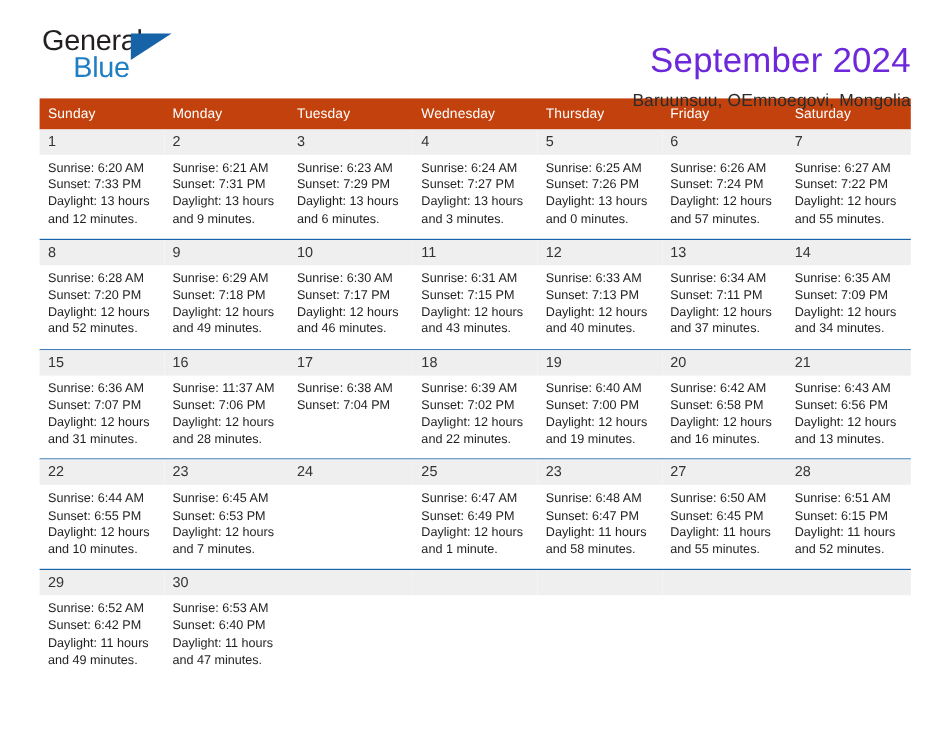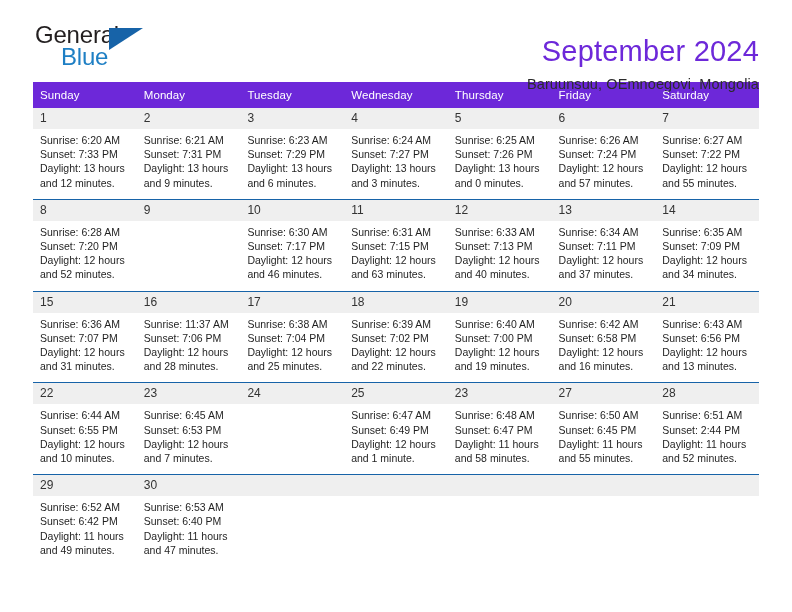--- a/index.html
+++ b/index.html
@@ -84,21 +84,21 @@
   }
 
   
   .calendar {
     margin-top: 10px;
     width: 726px;
   }
   .weekdays {
     display: grid;
     grid-template-columns: repeat(7, 1fr);
-    background: #6d28d9;
+    background: #c2410c;
   }
   .weekday {
     color: #ffffff;
     font-size: 11.5px;
     padding: 6px 0 6px 7px;
     line-height: 14px;
     letter-spacing: 0.1px;
   }
   .week {
     display: grid;
@@ -223,35 +223,40 @@
           <div class="daycell">
             <div class="daynum">8</div>
             <div class="dayinfo">
               <div>Sunrise: 6:28 AM</div>
               <div>Sunset: 7:20 PM</div>
               <div class="wrap">Daylight: 12 hours and 52 minutes.</div>
             </div>
           </div>
           <div class="daycell">
             <div class="daynum">9</div>
+            <div class="dayinfo">
+              <div>Sunrise: 6:29 AM</div>
+              <div>Sunset: 7:18 PM</div>
+              <div class="wrap">Daylight: 12 hours and 49 minutes.</div>
+            </div>
           </div>
           <div class="daycell">
             <div class="daynum">10</div>
             <div class="dayinfo">
               <div>Sunrise: 6:30 AM</div>
               <div>Sunset: 7:17 PM</div>
               <div class="wrap">Daylight: 12 hours and 46 minutes.</div>
             </div>
           </div>
           <div class="daycell">
             <div class="daynum">11</div>
             <div class="dayinfo">
               <div>Sunrise: 6:31 AM</div>
               <div>Sunset: 7:15 PM</div>
-              <div class="wrap">Daylight: 12 hours and 63 minutes.</div>
+              <div class="wrap">Daylight: 12 hours and 43 minutes.</div>
             </div>
           </div>
           <div class="daycell">
             <div class="daynum">12</div>
             <div class="dayinfo">
               <div>Sunrise: 6:33 AM</div>
               <div>Sunset: 7:13 PM</div>
               <div class="wrap">Daylight: 12 hours and 40 minutes.</div>
             </div>
           </div>
@@ -287,21 +292,20 @@
               <div>Sunrise: 11:37 AM</div>
               <div>Sunset: 7:06 PM</div>
               <div class="wrap">Daylight: 12 hours and 28 minutes.</div>
             </div>
           </div>
           <div class="daycell">
             <div class="daynum">17</div>
             <div class="dayinfo">
               <div>Sunrise: 6:38 AM</div>
               <div>Sunset: 7:04 PM</div>
-              <div class="wrap">Daylight: 12 hours and 25 minutes.</div>
             </div>
           </div>
           <div class="daycell">
             <div class="daynum">18</div>
             <div class="dayinfo">
               <div>Sunrise: 6:39 AM</div>
               <div>Sunset: 7:02 PM</div>
               <div class="wrap">Daylight: 12 hours and 22 minutes.</div>
             </div>
           </div>
@@ -371,21 +375,21 @@
             <div class="dayinfo">
               <div>Sunrise: 6:50 AM</div>
               <div>Sunset: 6:45 PM</div>
               <div class="wrap">Daylight: 11 hours and 55 minutes.</div>
             </div>
           </div>
           <div class="daycell">
             <div class="daynum">28</div>
             <div class="dayinfo">
               <div>Sunrise: 6:51 AM</div>
-              <div>Sunset: 2:44 PM</div>
+              <div>Sunset: 6:15 PM</div>
               <div class="wrap">Daylight: 11 hours and 52 minutes.</div>
             </div>
           </div>
         </div>
         <div class="week">
           <div class="daycell">
             <div class="daynum">29</div>
             <div class="dayinfo">
               <div>Sunrise: 6:52 AM</div>
               <div>Sunset: 6:42 PM</div>

